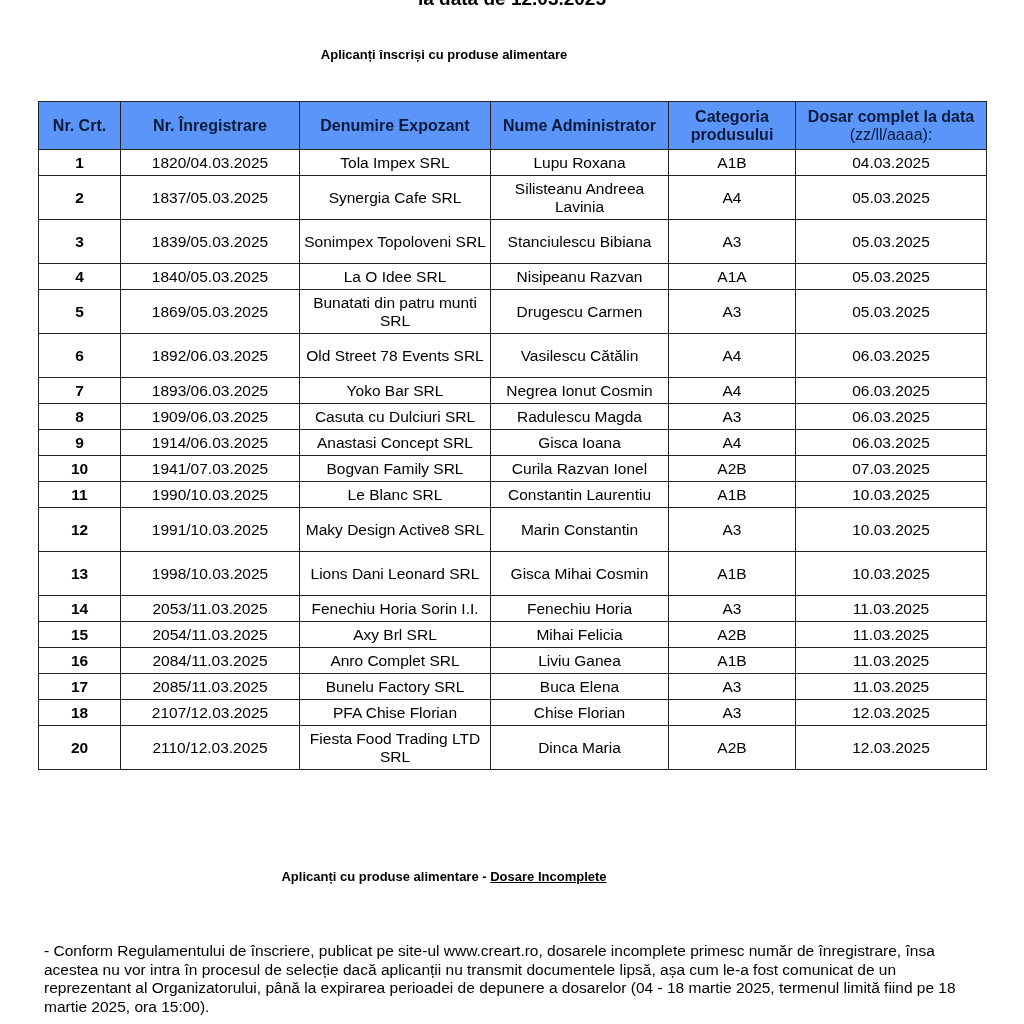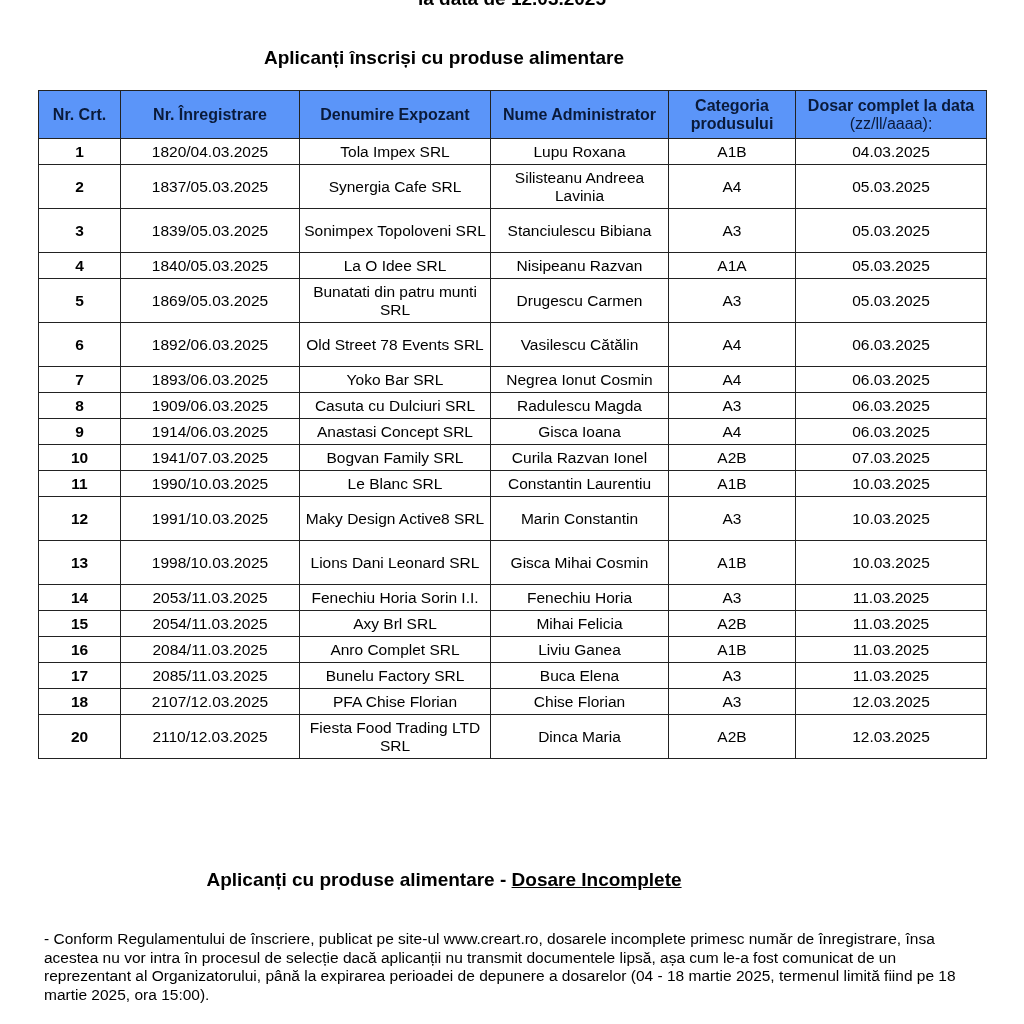--- a/index.html
+++ b/index.html
@@ -1,30 +1,30 @@
 <!DOCTYPE html>
 <html><head>
 <meta charset="utf-8">
 <style>
   html, body { margin: 0; padding: 0; background: #ffffff; }
   body { width: 1024px; height: 1024px; overflow: hidden; position: relative; font-family: "Liberation Sans", sans-serif; color: #000; }
   .top-title { position: absolute; top: -12px; left: 0; width: 1024px; text-align: center; font-weight: bold; font-size: 19px; }
-  .section-title { position: absolute; left: 0; width: 888px; text-align: center; font-weight: bold; font-size: 19px; }
+  .section-title { position: absolute; left: 0; width: 888px; text-align: center; font-weight: bold; font-size: 13px; }
   #title1 { top: 47px; }
   #title2 { top: 869px; }
   #title2 .u { text-decoration: underline; }
-  table.main { position: absolute; top: 90px; left: 38px; border-collapse: collapse; table-layout: fixed; width: 948px; }
+  table.main { position: absolute; top: 101px; left: 38px; border-collapse: collapse; table-layout: fixed; width: 948px; }
   table.main th, table.main td { border: 1.5px solid #222; text-align: center; vertical-align: middle; padding: 0 2px; font-size: 15.5px; line-height: 18px; }
   table.main th { background: #5b95f9; color: #0a1a3a; font-weight: bold; font-size: 16px; height: 47px; }
   table.main th .light { font-weight: normal; }
   table.main td.nr { font-weight: bold; }
   tr.r1 td { height: 25px; }
   tr.r2 td { height: 43px; }
   .notes { position: absolute; left: 44px; top: 926px; width: 940px; font-size: 15.5px; line-height: 18.5px; }
-  .notes p { margin: 4px 0 7px 0; }
+  .notes p { margin: 16px 0 7px 0; }
 </style>
 </head>
 <body>
 
 <div class="top-title">la data de 12.03.2025</div>
 
 <div class="section-title" id="title1">Aplicanți înscriși cu produse alimentare</div>
 
 <table class="main">
   <colgroup>

